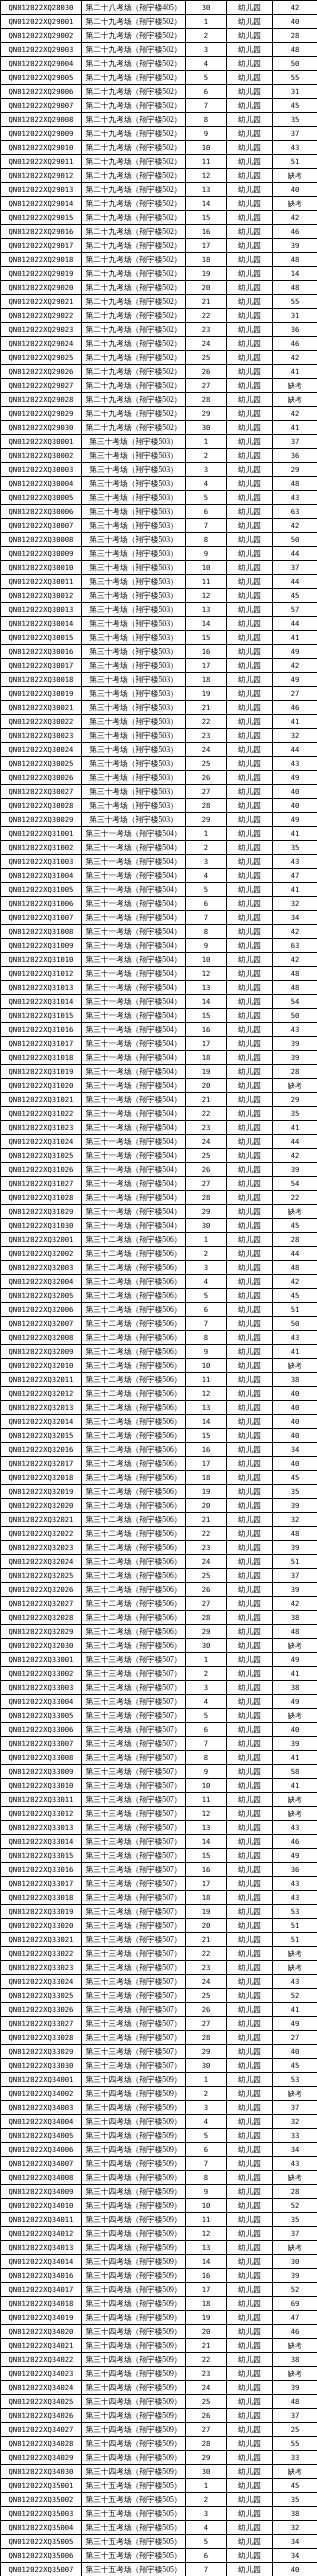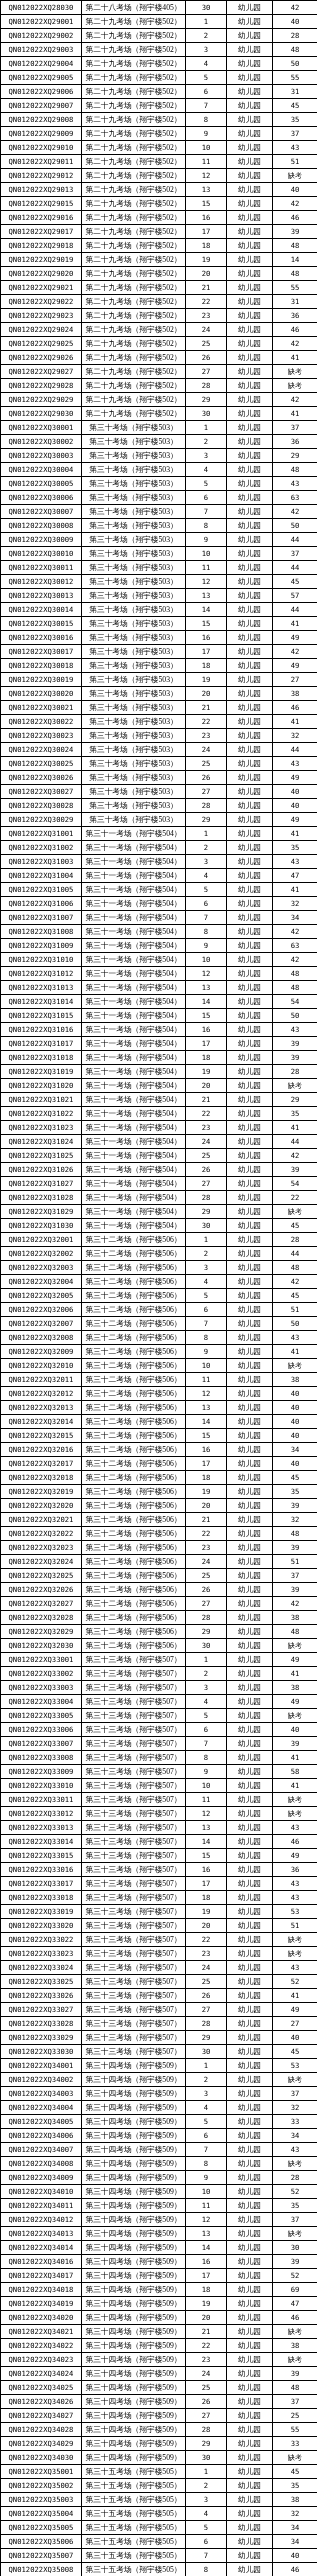--- a/index.html
+++ b/index.html
@@ -117,20 +117,27 @@
         <td class="c4">缺考</td>
       </tr>
       <tr>
         <td class="c0">QN012022XQ29013</td>
         <td class="c1">第二十九考场（翔宇楼502）</td>
         <td class="c2">13</td>
         <td class="c3">幼儿园</td>
         <td class="c4">40</td>
       </tr>
       <tr>
+        <td class="c0">QN012022XQ29014</td>
+        <td class="c1">第二十九考场（翔宇楼502）</td>
+        <td class="c2">14</td>
+        <td class="c3">幼儿园</td>
+        <td class="c4">缺考</td>
+      </tr>
+      <tr>
         <td class="c0">QN012022XQ29015</td>
         <td class="c1">第二十九考场（翔宇楼502）</td>
         <td class="c2">15</td>
         <td class="c3">幼儿园</td>
         <td class="c4">42</td>
       </tr>
       <tr>
         <td class="c0">QN012022XQ29016</td>
         <td class="c1">第二十九考场（翔宇楼502）</td>
         <td class="c2">16</td>
@@ -362,639 +369,639 @@
         <td class="c4">49</td>
       </tr>
       <tr>
         <td class="c0">QN012022XQ30019</td>
         <td class="c1">第三十考场（翔宇楼503）</td>
         <td class="c2">19</td>
         <td class="c3">幼儿园</td>
         <td class="c4">27</td>
       </tr>
       <tr>
-        <td class="c0">QN012022XQ30020</td>
-        <td class="c1">第三十考场（翔宇楼503）</td>
+        <td class="c0">QN012022XQ30021</td>
+        <td class="c1">第三十考场（翔宇楼503）</td>
+        <td class="c2">21</td>
+        <td class="c3">幼儿园</td>
+        <td class="c4">46</td>
+      </tr>
+      <tr>
+        <td class="c0">QN012022XQ30022</td>
+        <td class="c1">第三十考场（翔宇楼503）</td>
+        <td class="c2">22</td>
+        <td class="c3">幼儿园</td>
+        <td class="c4">41</td>
+      </tr>
+      <tr>
+        <td class="c0">QN012022XQ30023</td>
+        <td class="c1">第三十考场（翔宇楼503）</td>
+        <td class="c2">23</td>
+        <td class="c3">幼儿园</td>
+        <td class="c4">32</td>
+      </tr>
+      <tr>
+        <td class="c0">QN012022XQ30024</td>
+        <td class="c1">第三十考场（翔宇楼503）</td>
+        <td class="c2">24</td>
+        <td class="c3">幼儿园</td>
+        <td class="c4">44</td>
+      </tr>
+      <tr>
+        <td class="c0">QN012022XQ30025</td>
+        <td class="c1">第三十考场（翔宇楼503）</td>
+        <td class="c2">25</td>
+        <td class="c3">幼儿园</td>
+        <td class="c4">43</td>
+      </tr>
+      <tr>
+        <td class="c0">QN012022XQ30026</td>
+        <td class="c1">第三十考场（翔宇楼503）</td>
+        <td class="c2">26</td>
+        <td class="c3">幼儿园</td>
+        <td class="c4">49</td>
+      </tr>
+      <tr>
+        <td class="c0">QN012022XQ30027</td>
+        <td class="c1">第三十考场（翔宇楼503）</td>
+        <td class="c2">27</td>
+        <td class="c3">幼儿园</td>
+        <td class="c4">40</td>
+      </tr>
+      <tr>
+        <td class="c0">QN012022XQ30028</td>
+        <td class="c1">第三十考场（翔宇楼503）</td>
+        <td class="c2">28</td>
+        <td class="c3">幼儿园</td>
+        <td class="c4">40</td>
+      </tr>
+      <tr>
+        <td class="c0">QN012022XQ30029</td>
+        <td class="c1">第三十考场（翔宇楼503）</td>
+        <td class="c2">29</td>
+        <td class="c3">幼儿园</td>
+        <td class="c4">49</td>
+      </tr>
+      <tr>
+        <td class="c0">QN012022XQ31001</td>
+        <td class="c1">第三十一考场（翔宇楼504）</td>
+        <td class="c2">1</td>
+        <td class="c3">幼儿园</td>
+        <td class="c4">41</td>
+      </tr>
+      <tr>
+        <td class="c0">QN012022XQ31002</td>
+        <td class="c1">第三十一考场（翔宇楼504）</td>
+        <td class="c2">2</td>
+        <td class="c3">幼儿园</td>
+        <td class="c4">35</td>
+      </tr>
+      <tr>
+        <td class="c0">QN012022XQ31003</td>
+        <td class="c1">第三十一考场（翔宇楼504）</td>
+        <td class="c2">3</td>
+        <td class="c3">幼儿园</td>
+        <td class="c4">43</td>
+      </tr>
+      <tr>
+        <td class="c0">QN012022XQ31004</td>
+        <td class="c1">第三十一考场（翔宇楼504）</td>
+        <td class="c2">4</td>
+        <td class="c3">幼儿园</td>
+        <td class="c4">47</td>
+      </tr>
+      <tr>
+        <td class="c0">QN012022XQ31005</td>
+        <td class="c1">第三十一考场（翔宇楼504）</td>
+        <td class="c2">5</td>
+        <td class="c3">幼儿园</td>
+        <td class="c4">41</td>
+      </tr>
+      <tr>
+        <td class="c0">QN012022XQ31006</td>
+        <td class="c1">第三十一考场（翔宇楼504）</td>
+        <td class="c2">6</td>
+        <td class="c3">幼儿园</td>
+        <td class="c4">32</td>
+      </tr>
+      <tr>
+        <td class="c0">QN012022XQ31007</td>
+        <td class="c1">第三十一考场（翔宇楼504）</td>
+        <td class="c2">7</td>
+        <td class="c3">幼儿园</td>
+        <td class="c4">34</td>
+      </tr>
+      <tr>
+        <td class="c0">QN012022XQ31008</td>
+        <td class="c1">第三十一考场（翔宇楼504）</td>
+        <td class="c2">8</td>
+        <td class="c3">幼儿园</td>
+        <td class="c4">42</td>
+      </tr>
+      <tr>
+        <td class="c0">QN012022XQ31009</td>
+        <td class="c1">第三十一考场（翔宇楼504）</td>
+        <td class="c2">9</td>
+        <td class="c3">幼儿园</td>
+        <td class="c4">63</td>
+      </tr>
+      <tr>
+        <td class="c0">QN012022XQ31010</td>
+        <td class="c1">第三十一考场（翔宇楼504）</td>
+        <td class="c2">10</td>
+        <td class="c3">幼儿园</td>
+        <td class="c4">42</td>
+      </tr>
+      <tr>
+        <td class="c0">QN012022XQ31012</td>
+        <td class="c1">第三十一考场（翔宇楼504）</td>
+        <td class="c2">12</td>
+        <td class="c3">幼儿园</td>
+        <td class="c4">48</td>
+      </tr>
+      <tr>
+        <td class="c0">QN012022XQ31013</td>
+        <td class="c1">第三十一考场（翔宇楼504）</td>
+        <td class="c2">13</td>
+        <td class="c3">幼儿园</td>
+        <td class="c4">48</td>
+      </tr>
+      <tr>
+        <td class="c0">QN012022XQ31014</td>
+        <td class="c1">第三十一考场（翔宇楼504）</td>
+        <td class="c2">14</td>
+        <td class="c3">幼儿园</td>
+        <td class="c4">54</td>
+      </tr>
+      <tr>
+        <td class="c0">QN012022XQ31015</td>
+        <td class="c1">第三十一考场（翔宇楼504）</td>
+        <td class="c2">15</td>
+        <td class="c3">幼儿园</td>
+        <td class="c4">50</td>
+      </tr>
+      <tr>
+        <td class="c0">QN012022XQ31016</td>
+        <td class="c1">第三十一考场（翔宇楼504）</td>
+        <td class="c2">16</td>
+        <td class="c3">幼儿园</td>
+        <td class="c4">43</td>
+      </tr>
+      <tr>
+        <td class="c0">QN012022XQ31017</td>
+        <td class="c1">第三十一考场（翔宇楼504）</td>
+        <td class="c2">17</td>
+        <td class="c3">幼儿园</td>
+        <td class="c4">39</td>
+      </tr>
+      <tr>
+        <td class="c0">QN012022XQ31018</td>
+        <td class="c1">第三十一考场（翔宇楼504）</td>
+        <td class="c2">18</td>
+        <td class="c3">幼儿园</td>
+        <td class="c4">39</td>
+      </tr>
+      <tr>
+        <td class="c0">QN012022XQ31019</td>
+        <td class="c1">第三十一考场（翔宇楼504）</td>
+        <td class="c2">19</td>
+        <td class="c3">幼儿园</td>
+        <td class="c4">28</td>
+      </tr>
+      <tr>
+        <td class="c0">QN012022XQ31020</td>
+        <td class="c1">第三十一考场（翔宇楼504）</td>
         <td class="c2">20</td>
         <td class="c3">幼儿园</td>
+        <td class="c4">缺考</td>
+      </tr>
+      <tr>
+        <td class="c0">QN012022XQ31021</td>
+        <td class="c1">第三十一考场（翔宇楼504）</td>
+        <td class="c2">21</td>
+        <td class="c3">幼儿园</td>
+        <td class="c4">29</td>
+      </tr>
+      <tr>
+        <td class="c0">QN012022XQ31022</td>
+        <td class="c1">第三十一考场（翔宇楼504）</td>
+        <td class="c2">22</td>
+        <td class="c3">幼儿园</td>
+        <td class="c4">35</td>
+      </tr>
+      <tr>
+        <td class="c0">QN012022XQ31023</td>
+        <td class="c1">第三十一考场（翔宇楼504）</td>
+        <td class="c2">23</td>
+        <td class="c3">幼儿园</td>
+        <td class="c4">41</td>
+      </tr>
+      <tr>
+        <td class="c0">QN012022XQ31024</td>
+        <td class="c1">第三十一考场（翔宇楼504）</td>
+        <td class="c2">24</td>
+        <td class="c3">幼儿园</td>
+        <td class="c4">44</td>
+      </tr>
+      <tr>
+        <td class="c0">QN012022XQ31025</td>
+        <td class="c1">第三十一考场（翔宇楼504）</td>
+        <td class="c2">25</td>
+        <td class="c3">幼儿园</td>
+        <td class="c4">42</td>
+      </tr>
+      <tr>
+        <td class="c0">QN012022XQ31026</td>
+        <td class="c1">第三十一考场（翔宇楼504）</td>
+        <td class="c2">26</td>
+        <td class="c3">幼儿园</td>
+        <td class="c4">39</td>
+      </tr>
+      <tr>
+        <td class="c0">QN012022XQ31027</td>
+        <td class="c1">第三十一考场（翔宇楼504）</td>
+        <td class="c2">27</td>
+        <td class="c3">幼儿园</td>
+        <td class="c4">54</td>
+      </tr>
+      <tr>
+        <td class="c0">QN012022XQ31028</td>
+        <td class="c1">第三十一考场（翔宇楼504）</td>
+        <td class="c2">28</td>
+        <td class="c3">幼儿园</td>
+        <td class="c4">22</td>
+      </tr>
+      <tr>
+        <td class="c0">QN012022XQ31029</td>
+        <td class="c1">第三十一考场（翔宇楼504）</td>
+        <td class="c2">29</td>
+        <td class="c3">幼儿园</td>
+        <td class="c4">缺考</td>
+      </tr>
+      <tr>
+        <td class="c0">QN012022XQ31030</td>
+        <td class="c1">第三十一考场（翔宇楼504）</td>
+        <td class="c2">30</td>
+        <td class="c3">幼儿园</td>
+        <td class="c4">45</td>
+      </tr>
+      <tr>
+        <td class="c0">QN012022XQ32001</td>
+        <td class="c1">第三十二考场（翔宇楼506）</td>
+        <td class="c2">1</td>
+        <td class="c3">幼儿园</td>
+        <td class="c4">28</td>
+      </tr>
+      <tr>
+        <td class="c0">QN012022XQ32002</td>
+        <td class="c1">第三十二考场（翔宇楼506）</td>
+        <td class="c2">2</td>
+        <td class="c3">幼儿园</td>
+        <td class="c4">44</td>
+      </tr>
+      <tr>
+        <td class="c0">QN012022XQ32003</td>
+        <td class="c1">第三十二考场（翔宇楼506）</td>
+        <td class="c2">3</td>
+        <td class="c3">幼儿园</td>
+        <td class="c4">48</td>
+      </tr>
+      <tr>
+        <td class="c0">QN012022XQ32004</td>
+        <td class="c1">第三十二考场（翔宇楼506）</td>
+        <td class="c2">4</td>
+        <td class="c3">幼儿园</td>
+        <td class="c4">42</td>
+      </tr>
+      <tr>
+        <td class="c0">QN012022XQ32005</td>
+        <td class="c1">第三十二考场（翔宇楼506）</td>
+        <td class="c2">5</td>
+        <td class="c3">幼儿园</td>
+        <td class="c4">45</td>
+      </tr>
+      <tr>
+        <td class="c0">QN012022XQ32006</td>
+        <td class="c1">第三十二考场（翔宇楼506）</td>
+        <td class="c2">6</td>
+        <td class="c3">幼儿园</td>
+        <td class="c4">51</td>
+      </tr>
+      <tr>
+        <td class="c0">QN012022XQ32007</td>
+        <td class="c1">第三十二考场（翔宇楼506）</td>
+        <td class="c2">7</td>
+        <td class="c3">幼儿园</td>
+        <td class="c4">50</td>
+      </tr>
+      <tr>
+        <td class="c0">QN012022XQ32008</td>
+        <td class="c1">第三十二考场（翔宇楼506）</td>
+        <td class="c2">8</td>
+        <td class="c3">幼儿园</td>
+        <td class="c4">43</td>
+      </tr>
+      <tr>
+        <td class="c0">QN012022XQ32009</td>
+        <td class="c1">第三十二考场（翔宇楼506）</td>
+        <td class="c2">9</td>
+        <td class="c3">幼儿园</td>
+        <td class="c4">41</td>
+      </tr>
+      <tr>
+        <td class="c0">QN012022XQ32010</td>
+        <td class="c1">第三十二考场（翔宇楼506）</td>
+        <td class="c2">10</td>
+        <td class="c3">幼儿园</td>
+        <td class="c4">缺考</td>
+      </tr>
+      <tr>
+        <td class="c0">QN012022XQ32011</td>
+        <td class="c1">第三十二考场（翔宇楼506）</td>
+        <td class="c2">11</td>
+        <td class="c3">幼儿园</td>
         <td class="c4">38</td>
       </tr>
       <tr>
-        <td class="c0">QN012022XQ30021</td>
-        <td class="c1">第三十考场（翔宇楼503）</td>
+        <td class="c0">QN012022XQ32012</td>
+        <td class="c1">第三十二考场（翔宇楼506）</td>
+        <td class="c2">12</td>
+        <td class="c3">幼儿园</td>
+        <td class="c4">40</td>
+      </tr>
+      <tr>
+        <td class="c0">QN012022XQ32013</td>
+        <td class="c1">第三十二考场（翔宇楼506）</td>
+        <td class="c2">13</td>
+        <td class="c3">幼儿园</td>
+        <td class="c4">40</td>
+      </tr>
+      <tr>
+        <td class="c0">QN012022XQ32014</td>
+        <td class="c1">第三十二考场（翔宇楼506）</td>
+        <td class="c2">14</td>
+        <td class="c3">幼儿园</td>
+        <td class="c4">40</td>
+      </tr>
+      <tr>
+        <td class="c0">QN012022XQ32015</td>
+        <td class="c1">第三十二考场（翔宇楼506）</td>
+        <td class="c2">15</td>
+        <td class="c3">幼儿园</td>
+        <td class="c4">40</td>
+      </tr>
+      <tr>
+        <td class="c0">QN012022XQ32016</td>
+        <td class="c1">第三十二考场（翔宇楼506）</td>
+        <td class="c2">16</td>
+        <td class="c3">幼儿园</td>
+        <td class="c4">34</td>
+      </tr>
+      <tr>
+        <td class="c0">QN012022XQ32017</td>
+        <td class="c1">第三十二考场（翔宇楼506）</td>
+        <td class="c2">17</td>
+        <td class="c3">幼儿园</td>
+        <td class="c4">40</td>
+      </tr>
+      <tr>
+        <td class="c0">QN012022XQ32018</td>
+        <td class="c1">第三十二考场（翔宇楼506）</td>
+        <td class="c2">18</td>
+        <td class="c3">幼儿园</td>
+        <td class="c4">45</td>
+      </tr>
+      <tr>
+        <td class="c0">QN012022XQ32019</td>
+        <td class="c1">第三十二考场（翔宇楼506）</td>
+        <td class="c2">19</td>
+        <td class="c3">幼儿园</td>
+        <td class="c4">35</td>
+      </tr>
+      <tr>
+        <td class="c0">QN012022XQ32020</td>
+        <td class="c1">第三十二考场（翔宇楼506）</td>
+        <td class="c2">20</td>
+        <td class="c3">幼儿园</td>
+        <td class="c4">39</td>
+      </tr>
+      <tr>
+        <td class="c0">QN012022XQ32021</td>
+        <td class="c1">第三十二考场（翔宇楼506）</td>
         <td class="c2">21</td>
         <td class="c3">幼儿园</td>
+        <td class="c4">32</td>
+      </tr>
+      <tr>
+        <td class="c0">QN012022XQ32022</td>
+        <td class="c1">第三十二考场（翔宇楼506）</td>
+        <td class="c2">22</td>
+        <td class="c3">幼儿园</td>
+        <td class="c4">48</td>
+      </tr>
+      <tr>
+        <td class="c0">QN012022XQ32023</td>
+        <td class="c1">第三十二考场（翔宇楼506）</td>
+        <td class="c2">23</td>
+        <td class="c3">幼儿园</td>
+        <td class="c4">39</td>
+      </tr>
+      <tr>
+        <td class="c0">QN012022XQ32024</td>
+        <td class="c1">第三十二考场（翔宇楼506）</td>
+        <td class="c2">24</td>
+        <td class="c3">幼儿园</td>
+        <td class="c4">51</td>
+      </tr>
+      <tr>
+        <td class="c0">QN012022XQ32025</td>
+        <td class="c1">第三十二考场（翔宇楼506）</td>
+        <td class="c2">25</td>
+        <td class="c3">幼儿园</td>
+        <td class="c4">37</td>
+      </tr>
+      <tr>
+        <td class="c0">QN012022XQ32026</td>
+        <td class="c1">第三十二考场（翔宇楼506）</td>
+        <td class="c2">26</td>
+        <td class="c3">幼儿园</td>
+        <td class="c4">39</td>
+      </tr>
+      <tr>
+        <td class="c0">QN012022XQ32027</td>
+        <td class="c1">第三十二考场（翔宇楼506）</td>
+        <td class="c2">27</td>
+        <td class="c3">幼儿园</td>
+        <td class="c4">42</td>
+      </tr>
+      <tr>
+        <td class="c0">QN012022XQ32028</td>
+        <td class="c1">第三十二考场（翔宇楼506）</td>
+        <td class="c2">28</td>
+        <td class="c3">幼儿园</td>
+        <td class="c4">38</td>
+      </tr>
+      <tr>
+        <td class="c0">QN012022XQ32029</td>
+        <td class="c1">第三十二考场（翔宇楼506）</td>
+        <td class="c2">29</td>
+        <td class="c3">幼儿园</td>
+        <td class="c4">48</td>
+      </tr>
+      <tr>
+        <td class="c0">QN012022XQ32030</td>
+        <td class="c1">第三十二考场（翔宇楼506）</td>
+        <td class="c2">30</td>
+        <td class="c3">幼儿园</td>
+        <td class="c4">缺考</td>
+      </tr>
+      <tr>
+        <td class="c0">QN012022XQ33001</td>
+        <td class="c1">第三十三考场（翔宇楼507）</td>
+        <td class="c2">1</td>
+        <td class="c3">幼儿园</td>
+        <td class="c4">49</td>
+      </tr>
+      <tr>
+        <td class="c0">QN012022XQ33002</td>
+        <td class="c1">第三十三考场（翔宇楼507）</td>
+        <td class="c2">2</td>
+        <td class="c3">幼儿园</td>
+        <td class="c4">41</td>
+      </tr>
+      <tr>
+        <td class="c0">QN012022XQ33003</td>
+        <td class="c1">第三十三考场（翔宇楼507）</td>
+        <td class="c2">3</td>
+        <td class="c3">幼儿园</td>
+        <td class="c4">38</td>
+      </tr>
+      <tr>
+        <td class="c0">QN012022XQ33004</td>
+        <td class="c1">第三十三考场（翔宇楼507）</td>
+        <td class="c2">4</td>
+        <td class="c3">幼儿园</td>
+        <td class="c4">49</td>
+      </tr>
+      <tr>
+        <td class="c0">QN012022XQ33005</td>
+        <td class="c1">第三十三考场（翔宇楼507）</td>
+        <td class="c2">5</td>
+        <td class="c3">幼儿园</td>
+        <td class="c4">缺考</td>
+      </tr>
+      <tr>
+        <td class="c0">QN012022XQ33006</td>
+        <td class="c1">第三十三考场（翔宇楼507）</td>
+        <td class="c2">6</td>
+        <td class="c3">幼儿园</td>
+        <td class="c4">40</td>
+      </tr>
+      <tr>
+        <td class="c0">QN012022XQ33007</td>
+        <td class="c1">第三十三考场（翔宇楼507）</td>
+        <td class="c2">7</td>
+        <td class="c3">幼儿园</td>
+        <td class="c4">39</td>
+      </tr>
+      <tr>
+        <td class="c0">QN012022XQ33008</td>
+        <td class="c1">第三十三考场（翔宇楼507）</td>
+        <td class="c2">8</td>
+        <td class="c3">幼儿园</td>
+        <td class="c4">41</td>
+      </tr>
+      <tr>
+        <td class="c0">QN012022XQ33009</td>
+        <td class="c1">第三十三考场（翔宇楼507）</td>
+        <td class="c2">9</td>
+        <td class="c3">幼儿园</td>
+        <td class="c4">58</td>
+      </tr>
+      <tr>
+        <td class="c0">QN012022XQ33010</td>
+        <td class="c1">第三十三考场（翔宇楼507）</td>
+        <td class="c2">10</td>
+        <td class="c3">幼儿园</td>
+        <td class="c4">41</td>
+      </tr>
+      <tr>
+        <td class="c0">QN012022XQ33011</td>
+        <td class="c1">第三十三考场（翔宇楼507）</td>
+        <td class="c2">11</td>
+        <td class="c3">幼儿园</td>
+        <td class="c4">缺考</td>
+      </tr>
+      <tr>
+        <td class="c0">QN012022XQ33012</td>
+        <td class="c1">第三十三考场（翔宇楼507）</td>
+        <td class="c2">12</td>
+        <td class="c3">幼儿园</td>
+        <td class="c4">缺考</td>
+      </tr>
+      <tr>
+        <td class="c0">QN012022XQ33013</td>
+        <td class="c1">第三十三考场（翔宇楼507）</td>
+        <td class="c2">13</td>
+        <td class="c3">幼儿园</td>
+        <td class="c4">43</td>
+      </tr>
+      <tr>
+        <td class="c0">QN012022XQ33014</td>
+        <td class="c1">第三十三考场（翔宇楼507）</td>
+        <td class="c2">14</td>
+        <td class="c3">幼儿园</td>
         <td class="c4">46</td>
       </tr>
       <tr>
-        <td class="c0">QN012022XQ30022</td>
-        <td class="c1">第三十考场（翔宇楼503）</td>
-        <td class="c2">22</td>
-        <td class="c3">幼儿园</td>
-        <td class="c4">41</td>
-      </tr>
-      <tr>
-        <td class="c0">QN012022XQ30023</td>
-        <td class="c1">第三十考场（翔宇楼503）</td>
-        <td class="c2">23</td>
-        <td class="c3">幼儿园</td>
-        <td class="c4">32</td>
-      </tr>
-      <tr>
-        <td class="c0">QN012022XQ30024</td>
-        <td class="c1">第三十考场（翔宇楼503）</td>
-        <td class="c2">24</td>
-        <td class="c3">幼儿园</td>
-        <td class="c4">44</td>
-      </tr>
-      <tr>
-        <td class="c0">QN012022XQ30025</td>
-        <td class="c1">第三十考场（翔宇楼503）</td>
-        <td class="c2">25</td>
+        <td class="c0">QN012022XQ33015</td>
+        <td class="c1">第三十三考场（翔宇楼507）</td>
+        <td class="c2">15</td>
+        <td class="c3">幼儿园</td>
+        <td class="c4">49</td>
+      </tr>
+      <tr>
+        <td class="c0">QN012022XQ33016</td>
+        <td class="c1">第三十三考场（翔宇楼507）</td>
+        <td class="c2">16</td>
+        <td class="c3">幼儿园</td>
+        <td class="c4">36</td>
+      </tr>
+      <tr>
+        <td class="c0">QN012022XQ33017</td>
+        <td class="c1">第三十三考场（翔宇楼507）</td>
+        <td class="c2">17</td>
         <td class="c3">幼儿园</td>
         <td class="c4">43</td>
       </tr>
       <tr>
-        <td class="c0">QN012022XQ30026</td>
-        <td class="c1">第三十考场（翔宇楼503）</td>
-        <td class="c2">26</td>
-        <td class="c3">幼儿园</td>
-        <td class="c4">49</td>
-      </tr>
-      <tr>
-        <td class="c0">QN012022XQ30027</td>
-        <td class="c1">第三十考场（翔宇楼503）</td>
-        <td class="c2">27</td>
-        <td class="c3">幼儿园</td>
-        <td class="c4">40</td>
-      </tr>
-      <tr>
-        <td class="c0">QN012022XQ30028</td>
-        <td class="c1">第三十考场（翔宇楼503）</td>
-        <td class="c2">28</td>
-        <td class="c3">幼儿园</td>
-        <td class="c4">40</td>
-      </tr>
-      <tr>
-        <td class="c0">QN012022XQ30029</td>
-        <td class="c1">第三十考场（翔宇楼503）</td>
-        <td class="c2">29</td>
-        <td class="c3">幼儿园</td>
-        <td class="c4">49</td>
-      </tr>
-      <tr>
-        <td class="c0">QN012022XQ31001</td>
-        <td class="c1">第三十一考场（翔宇楼504）</td>
-        <td class="c2">1</td>
-        <td class="c3">幼儿园</td>
-        <td class="c4">41</td>
-      </tr>
-      <tr>
-        <td class="c0">QN012022XQ31002</td>
-        <td class="c1">第三十一考场（翔宇楼504）</td>
-        <td class="c2">2</td>
-        <td class="c3">幼儿园</td>
-        <td class="c4">35</td>
-      </tr>
-      <tr>
-        <td class="c0">QN012022XQ31003</td>
-        <td class="c1">第三十一考场（翔宇楼504）</td>
-        <td class="c2">3</td>
+        <td class="c0">QN012022XQ33018</td>
+        <td class="c1">第三十三考场（翔宇楼507）</td>
+        <td class="c2">18</td>
         <td class="c3">幼儿园</td>
         <td class="c4">43</td>
       </tr>
       <tr>
-        <td class="c0">QN012022XQ31004</td>
-        <td class="c1">第三十一考场（翔宇楼504）</td>
-        <td class="c2">4</td>
-        <td class="c3">幼儿园</td>
-        <td class="c4">47</td>
-      </tr>
-      <tr>
-        <td class="c0">QN012022XQ31005</td>
-        <td class="c1">第三十一考场（翔宇楼504）</td>
-        <td class="c2">5</td>
-        <td class="c3">幼儿园</td>
-        <td class="c4">41</td>
-      </tr>
-      <tr>
-        <td class="c0">QN012022XQ31006</td>
-        <td class="c1">第三十一考场（翔宇楼504）</td>
-        <td class="c2">6</td>
-        <td class="c3">幼儿园</td>
-        <td class="c4">32</td>
-      </tr>
-      <tr>
-        <td class="c0">QN012022XQ31007</td>
-        <td class="c1">第三十一考场（翔宇楼504）</td>
-        <td class="c2">7</td>
-        <td class="c3">幼儿园</td>
-        <td class="c4">34</td>
-      </tr>
-      <tr>
-        <td class="c0">QN012022XQ31008</td>
-        <td class="c1">第三十一考场（翔宇楼504）</td>
-        <td class="c2">8</td>
-        <td class="c3">幼儿园</td>
-        <td class="c4">42</td>
-      </tr>
-      <tr>
-        <td class="c0">QN012022XQ31009</td>
-        <td class="c1">第三十一考场（翔宇楼504）</td>
-        <td class="c2">9</td>
-        <td class="c3">幼儿园</td>
-        <td class="c4">63</td>
-      </tr>
-      <tr>
-        <td class="c0">QN012022XQ31010</td>
-        <td class="c1">第三十一考场（翔宇楼504）</td>
-        <td class="c2">10</td>
-        <td class="c3">幼儿园</td>
-        <td class="c4">42</td>
-      </tr>
-      <tr>
-        <td class="c0">QN012022XQ31012</td>
-        <td class="c1">第三十一考场（翔宇楼504）</td>
-        <td class="c2">12</td>
-        <td class="c3">幼儿园</td>
-        <td class="c4">48</td>
-      </tr>
-      <tr>
-        <td class="c0">QN012022XQ31013</td>
-        <td class="c1">第三十一考场（翔宇楼504）</td>
-        <td class="c2">13</td>
-        <td class="c3">幼儿园</td>
-        <td class="c4">48</td>
-      </tr>
-      <tr>
-        <td class="c0">QN012022XQ31014</td>
-        <td class="c1">第三十一考场（翔宇楼504）</td>
-        <td class="c2">14</td>
-        <td class="c3">幼儿园</td>
-        <td class="c4">54</td>
-      </tr>
-      <tr>
-        <td class="c0">QN012022XQ31015</td>
-        <td class="c1">第三十一考场（翔宇楼504）</td>
-        <td class="c2">15</td>
-        <td class="c3">幼儿园</td>
-        <td class="c4">50</td>
-      </tr>
-      <tr>
-        <td class="c0">QN012022XQ31016</td>
-        <td class="c1">第三十一考场（翔宇楼504）</td>
-        <td class="c2">16</td>
-        <td class="c3">幼儿园</td>
-        <td class="c4">43</td>
-      </tr>
-      <tr>
-        <td class="c0">QN012022XQ31017</td>
-        <td class="c1">第三十一考场（翔宇楼504）</td>
-        <td class="c2">17</td>
-        <td class="c3">幼儿园</td>
-        <td class="c4">39</td>
-      </tr>
-      <tr>
-        <td class="c0">QN012022XQ31018</td>
-        <td class="c1">第三十一考场（翔宇楼504）</td>
-        <td class="c2">18</td>
-        <td class="c3">幼儿园</td>
-        <td class="c4">39</td>
-      </tr>
-      <tr>
-        <td class="c0">QN012022XQ31019</td>
-        <td class="c1">第三十一考场（翔宇楼504）</td>
+        <td class="c0">QN012022XQ33019</td>
+        <td class="c1">第三十三考场（翔宇楼507）</td>
         <td class="c2">19</td>
         <td class="c3">幼儿园</td>
-        <td class="c4">28</td>
-      </tr>
-      <tr>
-        <td class="c0">QN012022XQ31020</td>
-        <td class="c1">第三十一考场（翔宇楼504）</td>
+        <td class="c4">53</td>
+      </tr>
+      <tr>
+        <td class="c0">QN012022XQ33020</td>
+        <td class="c1">第三十三考场（翔宇楼507）</td>
         <td class="c2">20</td>
         <td class="c3">幼儿园</td>
-        <td class="c4">缺考</td>
-      </tr>
-      <tr>
-        <td class="c0">QN012022XQ31021</td>
-        <td class="c1">第三十一考场（翔宇楼504）</td>
+        <td class="c4">51</td>
+      </tr>
+      <tr>
+        <td class="c0">QN012022XQ33021</td>
+        <td class="c1">第三十三考场（翔宇楼507）</td>
         <td class="c2">21</td>
-        <td class="c3">幼儿园</td>
-        <td class="c4">29</td>
-      </tr>
-      <tr>
-        <td class="c0">QN012022XQ31022</td>
-        <td class="c1">第三十一考场（翔宇楼504）</td>
-        <td class="c2">22</td>
-        <td class="c3">幼儿园</td>
-        <td class="c4">35</td>
-      </tr>
-      <tr>
-        <td class="c0">QN012022XQ31023</td>
-        <td class="c1">第三十一考场（翔宇楼504）</td>
-        <td class="c2">23</td>
-        <td class="c3">幼儿园</td>
-        <td class="c4">41</td>
-      </tr>
-      <tr>
-        <td class="c0">QN012022XQ31024</td>
-        <td class="c1">第三十一考场（翔宇楼504）</td>
-        <td class="c2">24</td>
-        <td class="c3">幼儿园</td>
-        <td class="c4">44</td>
-      </tr>
-      <tr>
-        <td class="c0">QN012022XQ31025</td>
-        <td class="c1">第三十一考场（翔宇楼504）</td>
-        <td class="c2">25</td>
-        <td class="c3">幼儿园</td>
-        <td class="c4">42</td>
-      </tr>
-      <tr>
-        <td class="c0">QN012022XQ31026</td>
-        <td class="c1">第三十一考场（翔宇楼504）</td>
-        <td class="c2">26</td>
-        <td class="c3">幼儿园</td>
-        <td class="c4">39</td>
-      </tr>
-      <tr>
-        <td class="c0">QN012022XQ31027</td>
-        <td class="c1">第三十一考场（翔宇楼504）</td>
-        <td class="c2">27</td>
-        <td class="c3">幼儿园</td>
-        <td class="c4">54</td>
-      </tr>
-      <tr>
-        <td class="c0">QN012022XQ31028</td>
-        <td class="c1">第三十一考场（翔宇楼504）</td>
-        <td class="c2">28</td>
-        <td class="c3">幼儿园</td>
-        <td class="c4">22</td>
-      </tr>
-      <tr>
-        <td class="c0">QN012022XQ31029</td>
-        <td class="c1">第三十一考场（翔宇楼504）</td>
-        <td class="c2">29</td>
-        <td class="c3">幼儿园</td>
-        <td class="c4">缺考</td>
-      </tr>
-      <tr>
-        <td class="c0">QN012022XQ31030</td>
-        <td class="c1">第三十一考场（翔宇楼504）</td>
-        <td class="c2">30</td>
-        <td class="c3">幼儿园</td>
-        <td class="c4">45</td>
-      </tr>
-      <tr>
-        <td class="c0">QN012022XQ32001</td>
-        <td class="c1">第三十二考场（翔宇楼506）</td>
-        <td class="c2">1</td>
-        <td class="c3">幼儿园</td>
-        <td class="c4">28</td>
-      </tr>
-      <tr>
-        <td class="c0">QN012022XQ32002</td>
-        <td class="c1">第三十二考场（翔宇楼506）</td>
-        <td class="c2">2</td>
-        <td class="c3">幼儿园</td>
-        <td class="c4">44</td>
-      </tr>
-      <tr>
-        <td class="c0">QN012022XQ32003</td>
-        <td class="c1">第三十二考场（翔宇楼506）</td>
-        <td class="c2">3</td>
-        <td class="c3">幼儿园</td>
-        <td class="c4">48</td>
-      </tr>
-      <tr>
-        <td class="c0">QN012022XQ32004</td>
-        <td class="c1">第三十二考场（翔宇楼506）</td>
-        <td class="c2">4</td>
-        <td class="c3">幼儿园</td>
-        <td class="c4">42</td>
-      </tr>
-      <tr>
-        <td class="c0">QN012022XQ32005</td>
-        <td class="c1">第三十二考场（翔宇楼506）</td>
-        <td class="c2">5</td>
-        <td class="c3">幼儿园</td>
-        <td class="c4">45</td>
-      </tr>
-      <tr>
-        <td class="c0">QN012022XQ32006</td>
-        <td class="c1">第三十二考场（翔宇楼506）</td>
-        <td class="c2">6</td>
-        <td class="c3">幼儿园</td>
-        <td class="c4">51</td>
-      </tr>
-      <tr>
-        <td class="c0">QN012022XQ32007</td>
-        <td class="c1">第三十二考场（翔宇楼506）</td>
-        <td class="c2">7</td>
-        <td class="c3">幼儿园</td>
-        <td class="c4">50</td>
-      </tr>
-      <tr>
-        <td class="c0">QN012022XQ32008</td>
-        <td class="c1">第三十二考场（翔宇楼506）</td>
-        <td class="c2">8</td>
-        <td class="c3">幼儿园</td>
-        <td class="c4">43</td>
-      </tr>
-      <tr>
-        <td class="c0">QN012022XQ32009</td>
-        <td class="c1">第三十二考场（翔宇楼506）</td>
-        <td class="c2">9</td>
-        <td class="c3">幼儿园</td>
-        <td class="c4">41</td>
-      </tr>
-      <tr>
-        <td class="c0">QN012022XQ32010</td>
-        <td class="c1">第三十二考场（翔宇楼506）</td>
-        <td class="c2">10</td>
-        <td class="c3">幼儿园</td>
-        <td class="c4">缺考</td>
-      </tr>
-      <tr>
-        <td class="c0">QN012022XQ32011</td>
-        <td class="c1">第三十二考场（翔宇楼506）</td>
-        <td class="c2">11</td>
-        <td class="c3">幼儿园</td>
-        <td class="c4">38</td>
-      </tr>
-      <tr>
-        <td class="c0">QN012022XQ32012</td>
-        <td class="c1">第三十二考场（翔宇楼506）</td>
-        <td class="c2">12</td>
-        <td class="c3">幼儿园</td>
-        <td class="c4">40</td>
-      </tr>
-      <tr>
-        <td class="c0">QN012022XQ32013</td>
-        <td class="c1">第三十二考场（翔宇楼506）</td>
-        <td class="c2">13</td>
-        <td class="c3">幼儿园</td>
-        <td class="c4">40</td>
-      </tr>
-      <tr>
-        <td class="c0">QN012022XQ32014</td>
-        <td class="c1">第三十二考场（翔宇楼506）</td>
-        <td class="c2">14</td>
-        <td class="c3">幼儿园</td>
-        <td class="c4">40</td>
-      </tr>
-      <tr>
-        <td class="c0">QN012022XQ32015</td>
-        <td class="c1">第三十二考场（翔宇楼506）</td>
-        <td class="c2">15</td>
-        <td class="c3">幼儿园</td>
-        <td class="c4">40</td>
-      </tr>
-      <tr>
-        <td class="c0">QN012022XQ32016</td>
-        <td class="c1">第三十二考场（翔宇楼506）</td>
-        <td class="c2">16</td>
-        <td class="c3">幼儿园</td>
-        <td class="c4">34</td>
-      </tr>
-      <tr>
-        <td class="c0">QN012022XQ32017</td>
-        <td class="c1">第三十二考场（翔宇楼506）</td>
-        <td class="c2">17</td>
-        <td class="c3">幼儿园</td>
-        <td class="c4">40</td>
-      </tr>
-      <tr>
-        <td class="c0">QN012022XQ32018</td>
-        <td class="c1">第三十二考场（翔宇楼506）</td>
-        <td class="c2">18</td>
-        <td class="c3">幼儿园</td>
-        <td class="c4">45</td>
-      </tr>
-      <tr>
-        <td class="c0">QN012022XQ32019</td>
-        <td class="c1">第三十二考场（翔宇楼506）</td>
-        <td class="c2">19</td>
-        <td class="c3">幼儿园</td>
-        <td class="c4">35</td>
-      </tr>
-      <tr>
-        <td class="c0">QN012022XQ32020</td>
-        <td class="c1">第三十二考场（翔宇楼506）</td>
-        <td class="c2">20</td>
-        <td class="c3">幼儿园</td>
-        <td class="c4">39</td>
-      </tr>
-      <tr>
-        <td class="c0">QN012022XQ32021</td>
-        <td class="c1">第三十二考场（翔宇楼506）</td>
-        <td class="c2">21</td>
-        <td class="c3">幼儿园</td>
-        <td class="c4">32</td>
-      </tr>
-      <tr>
-        <td class="c0">QN012022XQ32022</td>
-        <td class="c1">第三十二考场（翔宇楼506）</td>
-        <td class="c2">22</td>
-        <td class="c3">幼儿园</td>
-        <td class="c4">48</td>
-      </tr>
-      <tr>
-        <td class="c0">QN012022XQ32023</td>
-        <td class="c1">第三十二考场（翔宇楼506）</td>
-        <td class="c2">23</td>
-        <td class="c3">幼儿园</td>
-        <td class="c4">39</td>
-      </tr>
-      <tr>
-        <td class="c0">QN012022XQ32024</td>
-        <td class="c1">第三十二考场（翔宇楼506）</td>
-        <td class="c2">24</td>
-        <td class="c3">幼儿园</td>
-        <td class="c4">51</td>
-      </tr>
-      <tr>
-        <td class="c0">QN012022XQ32025</td>
-        <td class="c1">第三十二考场（翔宇楼506）</td>
-        <td class="c2">25</td>
-        <td class="c3">幼儿园</td>
-        <td class="c4">37</td>
-      </tr>
-      <tr>
-        <td class="c0">QN012022XQ32026</td>
-        <td class="c1">第三十二考场（翔宇楼506）</td>
-        <td class="c2">26</td>
-        <td class="c3">幼儿园</td>
-        <td class="c4">39</td>
-      </tr>
-      <tr>
-        <td class="c0">QN012022XQ32027</td>
-        <td class="c1">第三十二考场（翔宇楼506）</td>
-        <td class="c2">27</td>
-        <td class="c3">幼儿园</td>
-        <td class="c4">42</td>
-      </tr>
-      <tr>
-        <td class="c0">QN012022XQ32028</td>
-        <td class="c1">第三十二考场（翔宇楼506）</td>
-        <td class="c2">28</td>
-        <td class="c3">幼儿园</td>
-        <td class="c4">38</td>
-      </tr>
-      <tr>
-        <td class="c0">QN012022XQ32029</td>
-        <td class="c1">第三十二考场（翔宇楼506）</td>
-        <td class="c2">29</td>
-        <td class="c3">幼儿园</td>
-        <td class="c4">48</td>
-      </tr>
-      <tr>
-        <td class="c0">QN012022XQ32030</td>
-        <td class="c1">第三十二考场（翔宇楼506）</td>
-        <td class="c2">30</td>
-        <td class="c3">幼儿园</td>
-        <td class="c4">缺考</td>
-      </tr>
-      <tr>
-        <td class="c0">QN012022XQ33001</td>
-        <td class="c1">第三十三考场（翔宇楼507）</td>
-        <td class="c2">1</td>
-        <td class="c3">幼儿园</td>
-        <td class="c4">49</td>
-      </tr>
-      <tr>
-        <td class="c0">QN012022XQ33002</td>
-        <td class="c1">第三十三考场（翔宇楼507）</td>
-        <td class="c2">2</td>
-        <td class="c3">幼儿园</td>
-        <td class="c4">41</td>
-      </tr>
-      <tr>
-        <td class="c0">QN012022XQ33003</td>
-        <td class="c1">第三十三考场（翔宇楼507）</td>
-        <td class="c2">3</td>
-        <td class="c3">幼儿园</td>
-        <td class="c4">38</td>
-      </tr>
-      <tr>
-        <td class="c0">QN012022XQ33004</td>
-        <td class="c1">第三十三考场（翔宇楼507）</td>
-        <td class="c2">4</td>
-        <td class="c3">幼儿园</td>
-        <td class="c4">49</td>
-      </tr>
-      <tr>
-        <td class="c0">QN012022XQ33005</td>
-        <td class="c1">第三十三考场（翔宇楼507）</td>
-        <td class="c2">5</td>
-        <td class="c3">幼儿园</td>
-        <td class="c4">缺考</td>
-      </tr>
-      <tr>
-        <td class="c0">QN012022XQ33006</td>
-        <td class="c1">第三十三考场（翔宇楼507）</td>
-        <td class="c2">6</td>
-        <td class="c3">幼儿园</td>
-        <td class="c4">40</td>
-      </tr>
-      <tr>
-        <td class="c0">QN012022XQ33007</td>
-        <td class="c1">第三十三考场（翔宇楼507）</td>
-        <td class="c2">7</td>
-        <td class="c3">幼儿园</td>
-        <td class="c4">39</td>
-      </tr>
-      <tr>
-        <td class="c0">QN012022XQ33008</td>
-        <td class="c1">第三十三考场（翔宇楼507）</td>
-        <td class="c2">8</td>
-        <td class="c3">幼儿园</td>
-        <td class="c4">41</td>
-      </tr>
-      <tr>
-        <td class="c0">QN012022XQ33009</td>
-        <td class="c1">第三十三考场（翔宇楼507）</td>
-        <td class="c2">9</td>
-        <td class="c3">幼儿园</td>
-        <td class="c4">58</td>
-      </tr>
-      <tr>
-        <td class="c0">QN012022XQ33010</td>
-        <td class="c1">第三十三考场（翔宇楼507）</td>
-        <td class="c2">10</td>
-        <td class="c3">幼儿园</td>
-        <td class="c4">41</td>
-      </tr>
-      <tr>
-        <td class="c0">QN012022XQ33011</td>
-        <td class="c1">第三十三考场（翔宇楼507）</td>
-        <td class="c2">11</td>
-        <td class="c3">幼儿园</td>
-        <td class="c4">缺考</td>
-      </tr>
-      <tr>
-        <td class="c0">QN012022XQ33012</td>
-        <td class="c1">第三十三考场（翔宇楼507）</td>
-        <td class="c2">12</td>
-        <td class="c3">幼儿园</td>
-        <td class="c4">缺考</td>
-      </tr>
-      <tr>
-        <td class="c0">QN012022XQ33013</td>
-        <td class="c1">第三十三考场（翔宇楼507）</td>
-        <td class="c2">13</td>
-        <td class="c3">幼儿园</td>
-        <td class="c4">43</td>
-      </tr>
-      <tr>
-        <td class="c0">QN012022XQ33014</td>
-        <td class="c1">第三十三考场（翔宇楼507）</td>
-        <td class="c2">14</td>
-        <td class="c3">幼儿园</td>
-        <td class="c4">46</td>
-      </tr>
-      <tr>
-        <td class="c0">QN012022XQ33015</td>
-        <td class="c1">第三十三考场（翔宇楼507）</td>
-        <td class="c2">15</td>
-        <td class="c3">幼儿园</td>
-        <td class="c4">49</td>
-      </tr>
-      <tr>
-        <td class="c0">QN012022XQ33016</td>
-        <td class="c1">第三十三考场（翔宇楼507）</td>
-        <td class="c2">16</td>
-        <td class="c3">幼儿园</td>
-        <td class="c4">36</td>
-      </tr>
-      <tr>
-        <td class="c0">QN012022XQ33017</td>
-        <td class="c1">第三十三考场（翔宇楼507）</td>
-        <td class="c2">17</td>
-        <td class="c3">幼儿园</td>
-        <td class="c4">43</td>
-      </tr>
-      <tr>
-        <td class="c0">QN012022XQ33018</td>
-        <td class="c1">第三十三考场（翔宇楼507）</td>
-        <td class="c2">18</td>
-        <td class="c3">幼儿园</td>
-        <td class="c4">43</td>
-      </tr>
-      <tr>
-        <td class="c0">QN012022XQ33019</td>
-        <td class="c1">第三十三考场（翔宇楼507）</td>
-        <td class="c2">19</td>
-        <td class="c3">幼儿园</td>
-        <td class="c4">53</td>
-      </tr>
-      <tr>
-        <td class="c0">QN012022XQ33020</td>
-        <td class="c1">第三十三考场（翔宇楼507）</td>
-        <td class="c2">20</td>
         <td class="c3">幼儿园</td>
         <td class="c4">51</td>
       </tr>
       <tr>
         <td class="c0">QN012022XQ33022</td>
         <td class="c1">第三十三考场（翔宇楼507）</td>
         <td class="c2">22</td>
         <td class="c3">幼儿园</td>
         <td class="c4">缺考</td>
       </tr>

